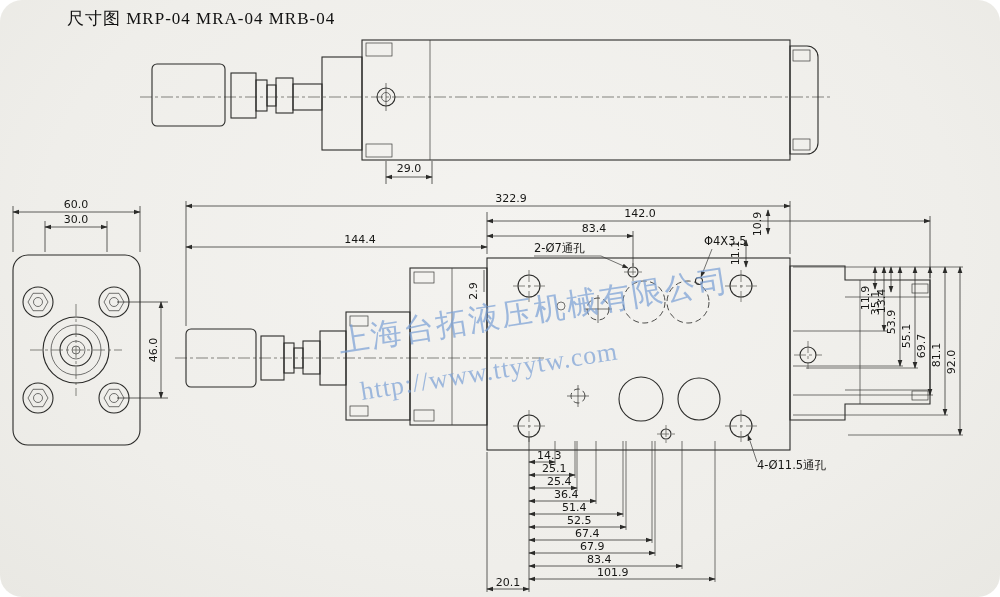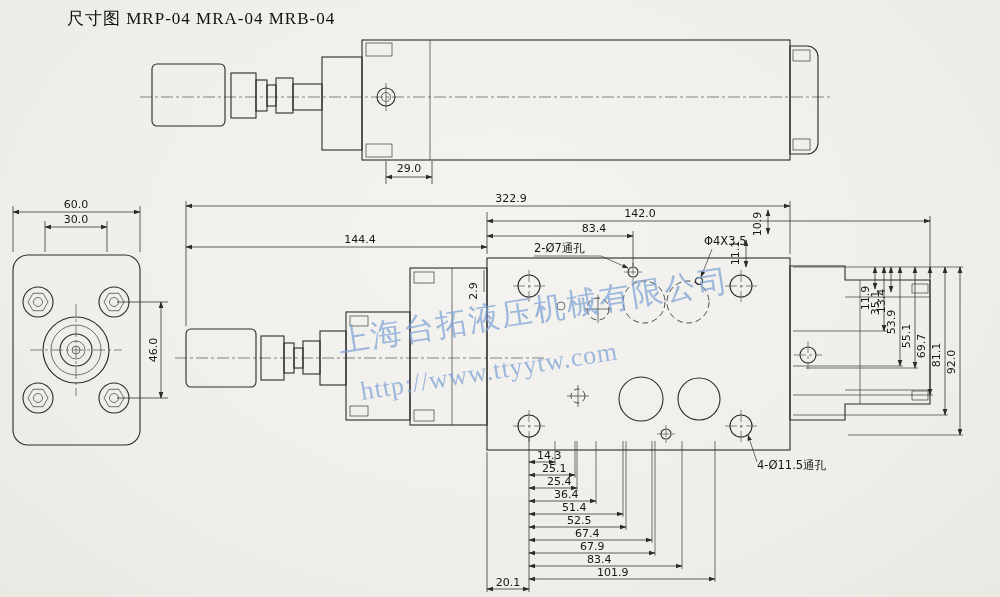--- a/index.html
+++ b/index.html
@@ -1,19 +1,20 @@
 <!DOCTYPE html>
 <html><head>
 <meta charset="utf-8">
 <style>
   html,body{margin:0;padding:0;}
   .stage{
     position:relative;width:1000px;height:597px;overflow:hidden;
     background:radial-gradient(ellipse at 50% 40%, #f4f3f0 0%, #efeeea 65%, #e9e8e3 100%);
     font-family:"DejaVu Sans",sans-serif;
+    border-radius:22px;
   }
   svg{position:absolute;left:0;top:0;}
   .o{fill:none;stroke:#2b2b29;stroke-width:1.1;}
   .t{fill:none;stroke:#3a3a38;stroke-width:0.7;}
   .cl{fill:none;stroke:#55544f;stroke-width:0.7;stroke-dasharray:12 3 3 3;}
   .hd{fill:none;stroke:#3a3a38;stroke-width:0.9;stroke-dasharray:6 3.5;}
   .dm{fill:none;stroke:#2b2b29;stroke-width:0.75;}
   text.d{font-family:"DejaVu Sans",sans-serif;font-size:11px;fill:#161614;}
   text.n{font-family:"DejaVu Sans",sans-serif;font-size:11.5px;fill:#161614;}
   text.title{font-family:"Liberation Serif",serif;font-size:17px;fill:#111;letter-spacing:1px;}

